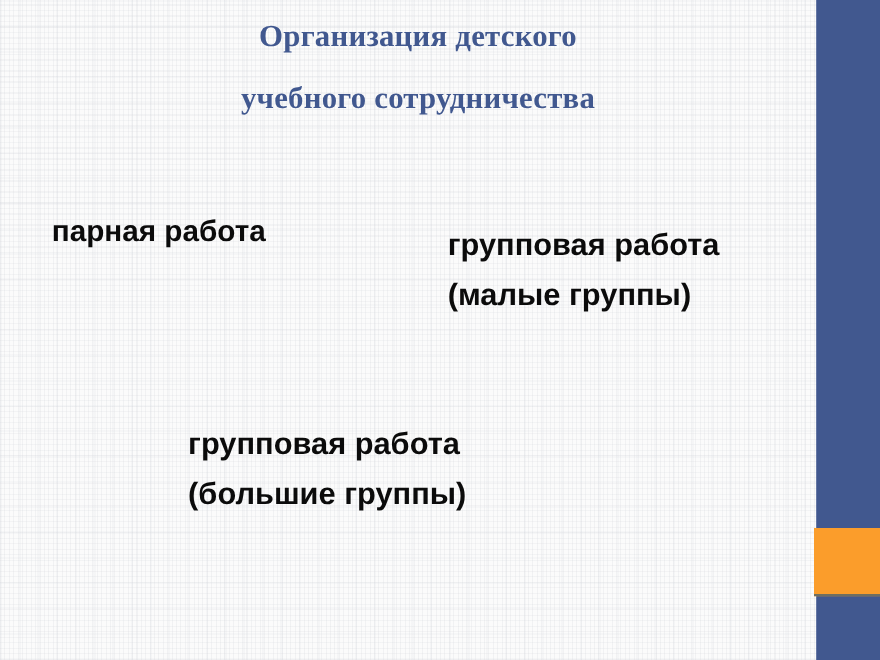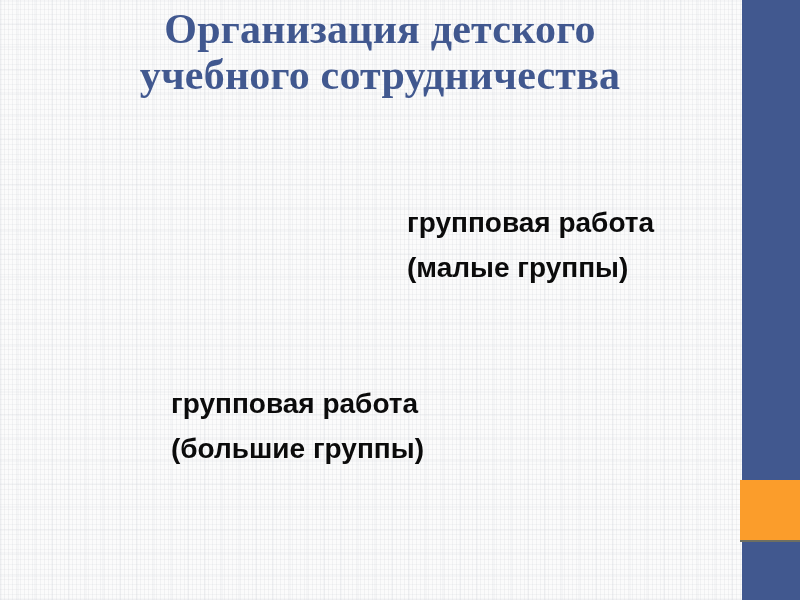--- a/index.html
+++ b/index.html
@@ -67,22 +67,22 @@
   
   #title {
     position: absolute;
     top: 6px;
     left: 70px;
     width: 620px;
     text-align: center;
     color: #41588f;
     font-family: "Liberation Serif", "DejaVu Serif", serif;
     font-weight: bold;
-    font-size: 42px;
-    line-height: 46px;
+    font-size: 28px;
+    line-height: 56px;
     letter-spacing: 0.2px;
     white-space: pre-line;
   }
 
   
   .body-text {
     position: absolute;
     color: #0b0b0b;
     font-family: "Liberation Sans", "DejaVu Sans", sans-serif;
     font-weight: bold;
@@ -115,20 +115,21 @@
 
 <div id="slide">
 
   <div id="sidebar-strip"></div>
 
   <div id="sidebar-accent"></div>
 
   <div id="title">Организация детского
 учебного сотрудничества</div>
 
+  <div class="body-text" id="text-pair-work">парная  работа</div>
 
   <div class="body-text" id="text-small-groups">групповая работа
 (малые группы)</div>
 
   <div class="body-text" id="text-large-groups">групповая работа
 (большие группы)</div>
 
 </div>
 
 </body></html>

